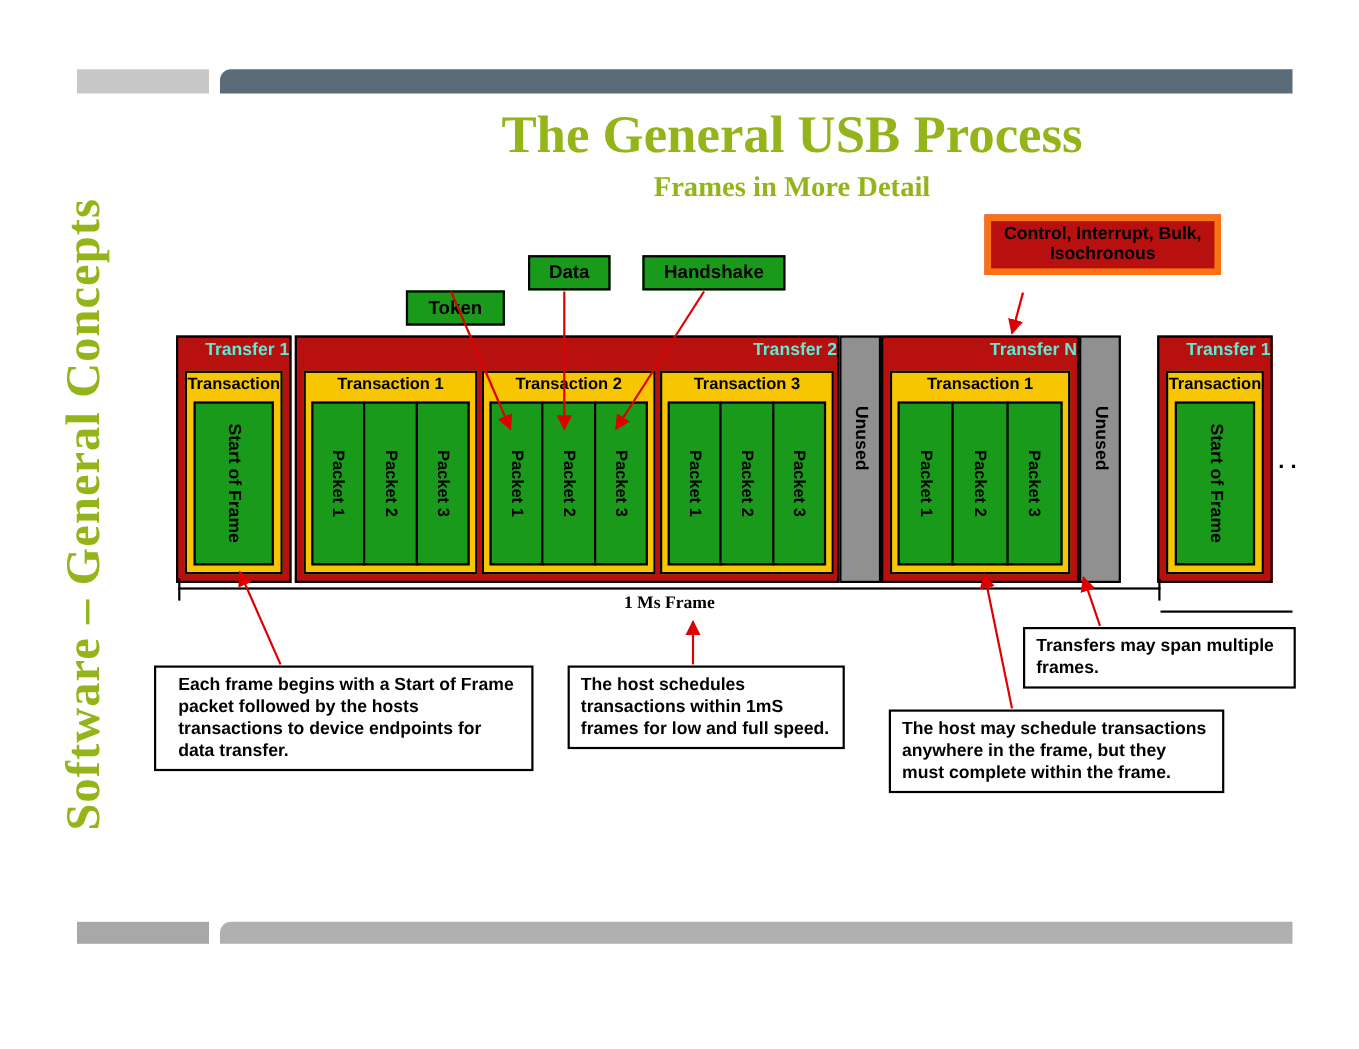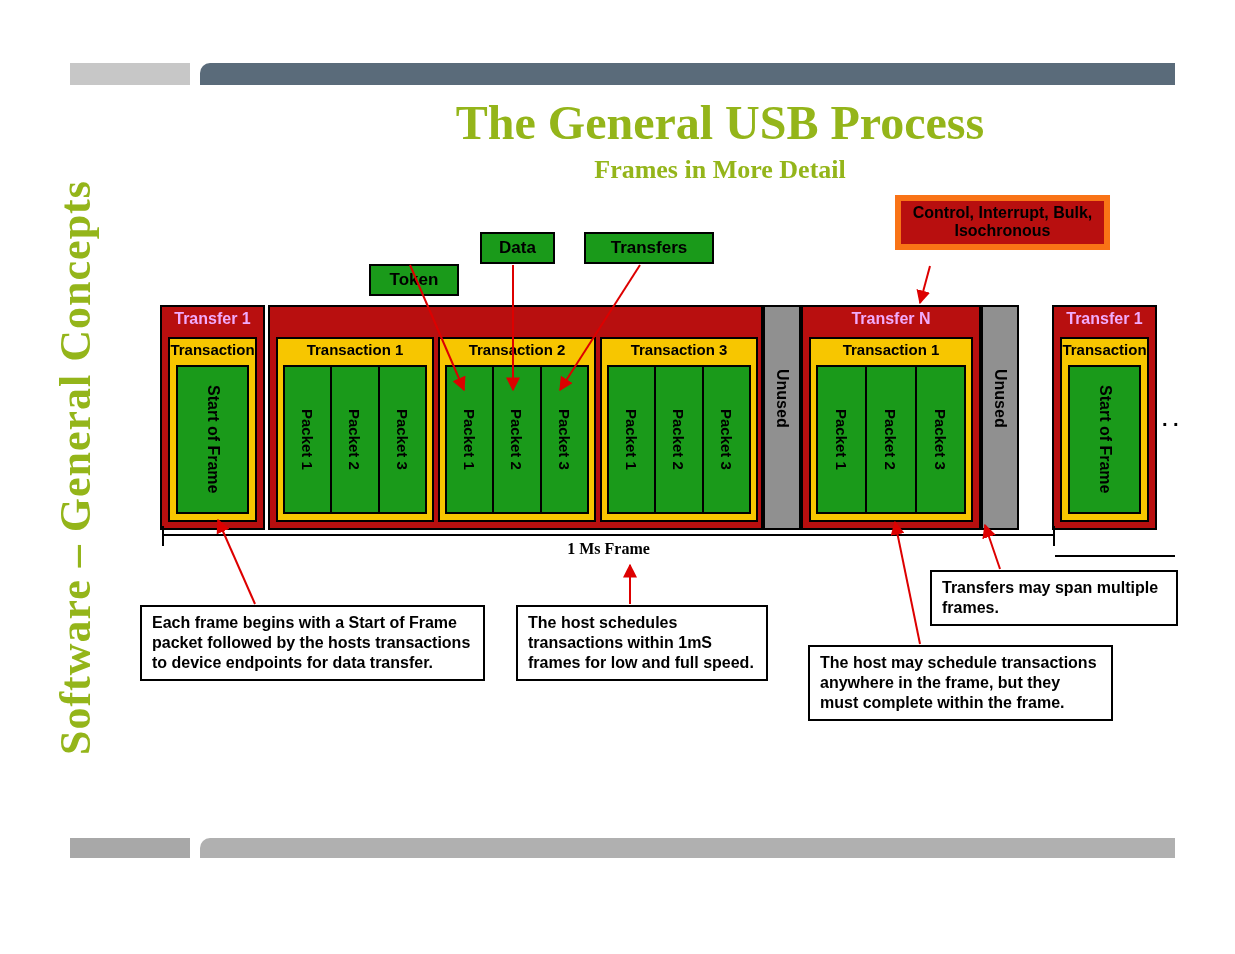--- a/index.html
+++ b/index.html
@@ -117,25 +117,25 @@
     width: 1000px; height: 225px;
   }
   .transfer {
     position: absolute;
     top: 0; bottom: 0;
     background: var(--red);
     border: 2px solid #000;
     box-sizing: border-box;
   }
   .transfer .t-label {
-    color: #f0abfc;
-    font-family: Arial, sans-serif;
-    font-weight: bold;
-    font-size: 16px;
-    text-align: center;
+    color: #5eead4;
+    font-family: Arial, sans-serif;
+    font-weight: bold;
+    font-size: 16px;
+    text-align: right;
     padding-top: 3px;
     height: 26px;
     box-sizing: border-box;
   }
   .transaction {
     position: absolute;
     background: var(--yellow);
     border: 2px solid #000;
     box-sizing: border-box;
     top: 30px; bottom: 6px;
@@ -275,36 +275,37 @@
 <div class="bottom-bar-short"></div>
 <div class="bottom-bar-long"></div>
 
 <div class="sidebar-label">Software – General Concepts</div>
 
 <div class="title">The General USB Process</div>
 <div class="subtitle">Frames in More Detail</div>
 
 <div class="legend token">Token</div>
 <div class="legend data">Data</div>
-<div class="legend hand">Transfers</div>
+<div class="legend hand">Handshake</div>
 <div class="red-legend">Control, Interrupt, Bulk, Isochronous</div>
 
 <div class="strip">
 
   <div class="transfer" style="left:0; width:105px;">
     <div class="t-label">Transfer 1</div>
     <div class="transaction" style="left:6px; right:6px;">
       <div class="tx-label">Transaction</div>
       <div class="sof">
         <span>Start of Frame</span>
       </div>
     </div>
   </div>
 
   <div class="transfer" style="left:108px; width:495px;">
+    <div class="t-label">Transfer 2</div>
     <div class="transaction" style="left:6px; width:158px;">
       <div class="tx-label">Transaction 1</div>
       <div class="packets">
         <div class="packet">
             <span>Packet 1</span>
           </div>
         <div class="packet">
             <span>Packet 2</span>
           </div>
         <div class="packet">
@@ -379,21 +380,21 @@
   </div>
 
 </div>
 
 <div class="dots" style="left:1162px; top:408px;">. .</div>
 
 <div class="frame-ruler"></div>
 <div class="frame-ruler-label">1 Ms Frame</div>
 <div class="ruler-ext" style="left:1055px; width:120px;"></div>
 
-<div class="callout" style="left:140px; top:605px; width:345px;">Each frame begins with a Start of Frame packet followed by the hosts transactions to device endpoints for data transfer.</div>
+<div class="callout" style="left:140px; top:605px; width:345px;padding-left:20px;">Each frame begins with a Start of Frame packet followed by the hosts transactions to device endpoints for data transfer.</div>
 <div class="callout" style="left:516px; top:605px; width:252px;">The host schedules transactions within 1mS frames for low and full speed.</div>
 <div class="callout" style="left:930px; top:570px; width:248px;">Transfers may span multiple frames.</div>
 <div class="callout" style="left:808px; top:645px; width:305px;">The host may schedule transactions anywhere in the frame, but they must complete within the frame.</div>
 
 <svg class="arrows">
   <defs>
     <marker id="ah" viewBox="0 0 10 10" refX="9" refY="5" markerWidth="7" markerHeight="7" orient="auto-start-reverse">
       <path d="M 0 0 L 10 5 L 0 10 z" fill="#d00"></path>
     </marker>
   </defs>

